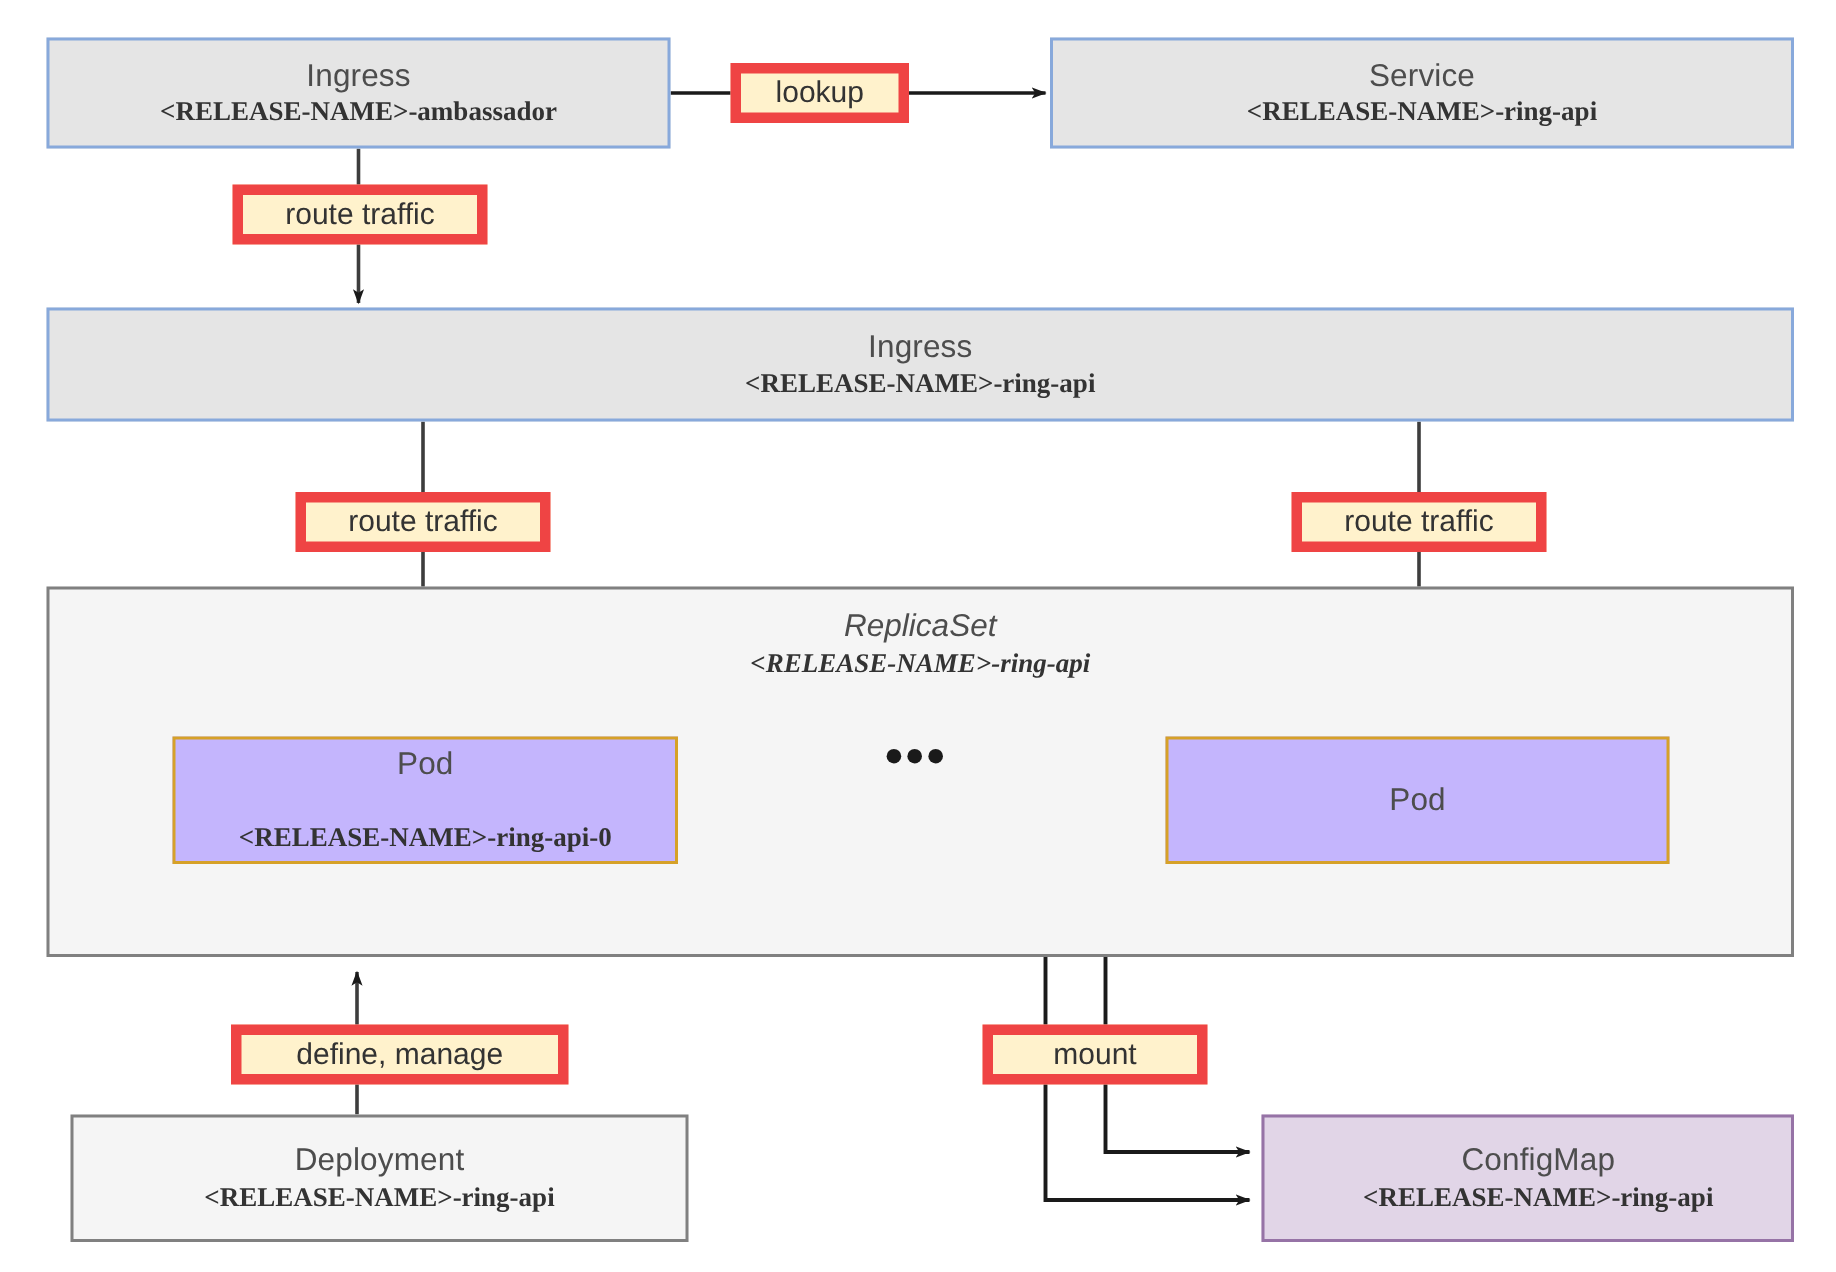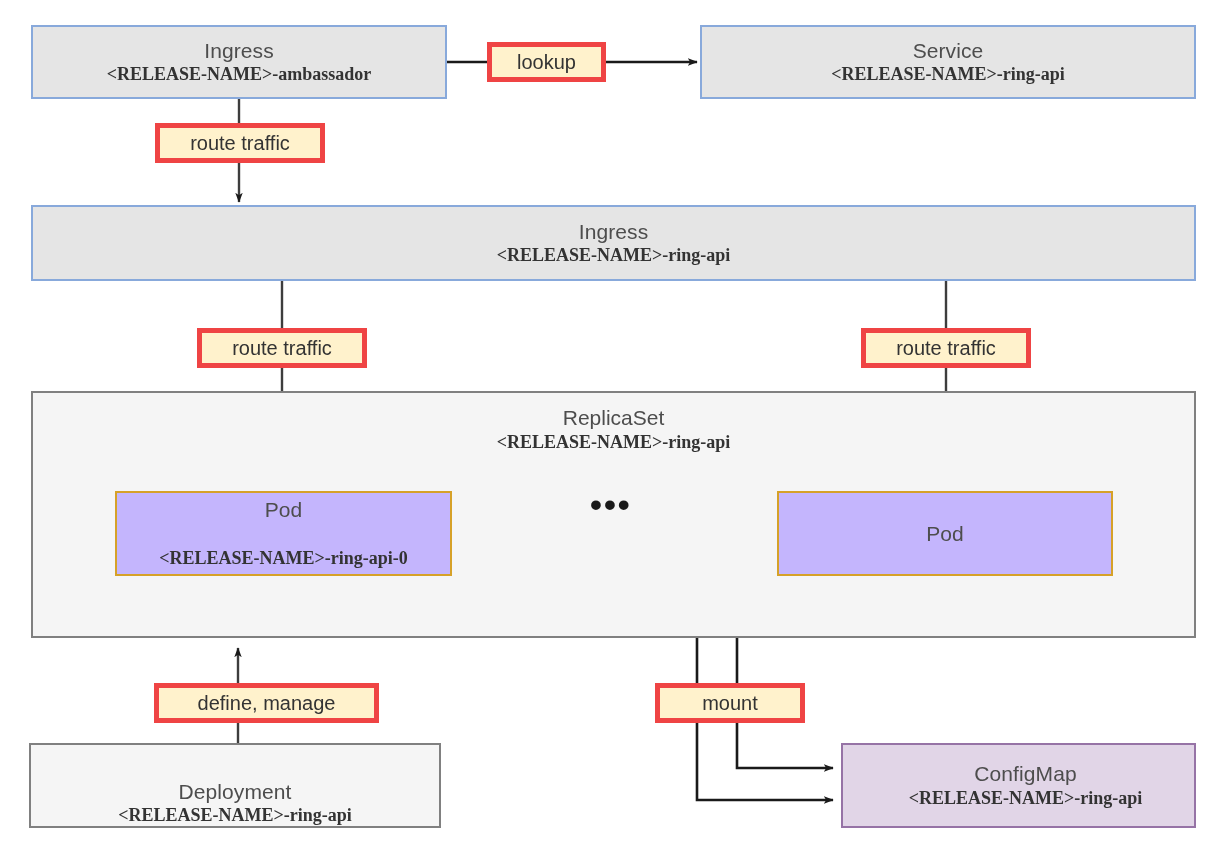--- a/index.html
+++ b/index.html
@@ -90,21 +90,21 @@
     font-weight: bold;
     font-size: 18px;
     color: #333333;
     line-height: 1.15;
     margin-top: 2px;
   }
   .edge-label {
     position: absolute;
     box-sizing: border-box;
     background: #fff2cc;
-    border: 5px solid #ef4444;
+    border: 7px solid #ef4444;
     display: flex;
     align-items: center;
     justify-content: center;
     font-family: "Liberation Sans", sans-serif;
     font-size: 20px;
     color: #333333;
     white-space: nowrap;
     line-height: 1;
   }
   .ellipsis {
@@ -166,39 +166,39 @@
   <div class="node blue" style="left:700px; top:25px; width:496px; height:74px;">
     <div class="title">Service</div>
     <div class="subtitle">&lt;RELEASE-NAME&gt;-ring-api</div>
   </div>
 
   <div class="node blue" style="left:31px; top:205px; width:1165px; height:76px;">
     <div class="title">Ingress</div>
     <div class="subtitle">&lt;RELEASE-NAME&gt;-ring-api</div>
   </div>
 
-  <div class="container-node" style="left:31px; top:391px; width:1165px; height:247px;">
+  <div class="container-node" style="left:31px; top:391px; width:1165px; height:247px;font-style:italic;">
     <div class="container-label" style="top:13px;">
       <div class="title">ReplicaSet</div>
       <div class="subtitle">&lt;RELEASE-NAME&gt;-ring-api</div>
     </div>
   </div>
 
   <div class="node orange" style="left:115px; top:491px; width:337px; height:85px;">
     <div class="title">Pod</div>
     <div class="subtitle">&lt;RELEASE-NAME&gt;-ring-api-0</div>
   </div>
 
   <div class="node orange" style="left:777px; top:491px; width:336px; height:85px;">
     <div class="title">Pod</div>
   </div>
 
   <div class="ellipsis" style="left:590px; top:487px;">•••</div>
 
-  <div class="node gray" style="left:29px; top:743px; width:412px; height:85px;justify-content:flex-end;">
+  <div class="node gray" style="left:47px; top:743px; width:412px; height:85px;">
     <div class="title">Deployment</div>
     <div class="subtitle">&lt;RELEASE-NAME&gt;-ring-api</div>
   </div>
 
   <div class="node purple" style="left:841px; top:743px; width:355px; height:85px;">
     <div class="title">ConfigMap</div>
     <div class="subtitle">&lt;RELEASE-NAME&gt;-ring-api</div>
   </div>
 
   <div class="edge-label" style="left:487px; top:42px; width:119px; height:40px;">lookup</div>

